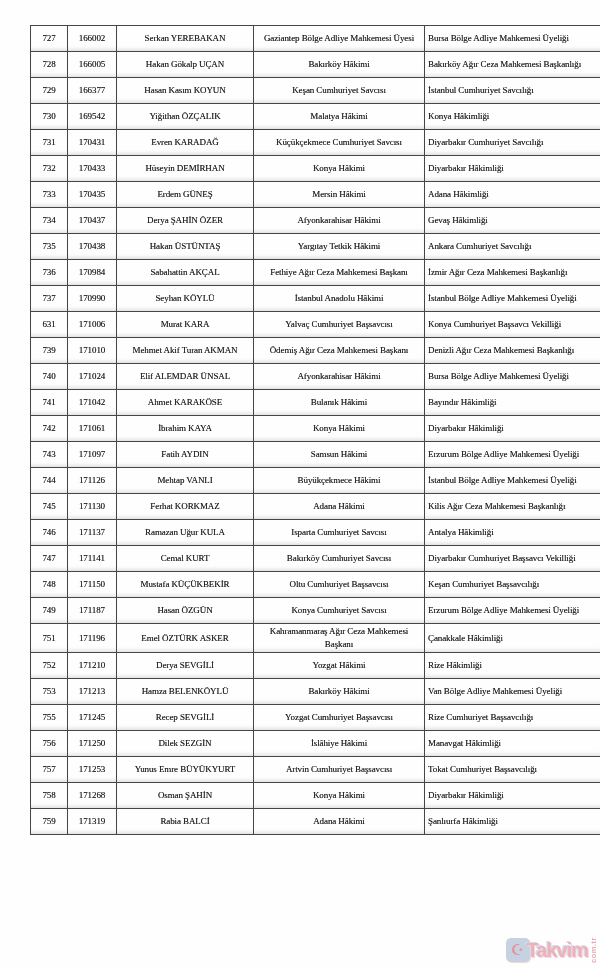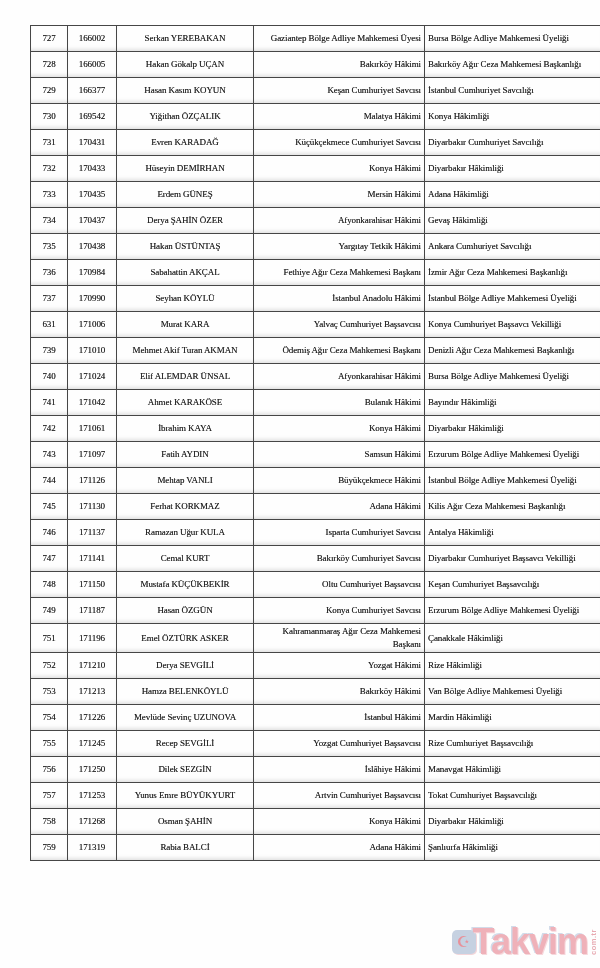--- a/index.html
+++ b/index.html
@@ -34,21 +34,21 @@
     color: #1e1e1e;
     text-shadow: 0 0 0.5px rgba(40,40,40,0.65);
     vertical-align: middle;
     white-space: pre;
     
     box-shadow: inset 0 -4px 4px -3px rgba(110,110,110,0.28);
   }
   td.c-no    { width: 30px;  text-align: center; }
   td.c-reg   { width: 42px;  text-align: center; }
   td.c-name  { width: 130px; text-align: center; }
-  td.c-cur   { width: 164px; text-align: right; margin-left: 32px; }
+  td.c-cur   { width: 164px; text-align: center; margin-left: 32px; }
   td.c-new   { width: 170px; text-align: left; }
 
   
   .watermark {
     position: absolute;
     right: 2px;
     bottom: 5px;
     display: flex;
     align-items: center;
     opacity: 0.78;
@@ -65,21 +65,21 @@
   }
   .wm-crescent {
     color: #e2737f;
     font-size: 15px;
     line-height: 15px;
     font-family: "DejaVu Sans", sans-serif;
   }
   .wm-word {
     font-family: "Liberation Sans", sans-serif;
     font-weight: bold;
-    font-size: 36px;
+    font-size: 20px;
     letter-spacing: -1px;
     color: #ec9ca6;
     text-shadow: -1.5px -1.5px 0 #c6d2e4, 1px 1px 0 #f5cdd2;
     margin-left: -3px;
     text-align: center;
   }
   .wm-tld {
     writing-mode: vertical-rl;
     transform: rotate(180deg);
     font-family: "Liberation Sans", sans-serif;
@@ -274,27 +274,20 @@
           <td class="c-new">Rize Hâkimliği</td>
         </tr>
         <tr>
           <td class="c-no">753</td>
           <td class="c-reg">171213</td>
           <td class="c-name">Hamza BELENKÖYLÜ</td>
           <td class="c-cur">Bakırköy Hâkimi</td>
           <td class="c-new">Van Bölge Adliye Mahkemesi Üyeliği</td>
         </tr>
         <tr>
-          <td class="c-no">754</td>
-          <td class="c-reg">171226</td>
-          <td class="c-name">Mevlüde Sevinç UZUNOVA</td>
-          <td class="c-cur">İstanbul Hâkimi</td>
-          <td class="c-new">Mardin Hâkimliği</td>
-        </tr>
-        <tr>
           <td class="c-no">755</td>
           <td class="c-reg">171245</td>
           <td class="c-name">Recep SEVGİLİ</td>
           <td class="c-cur">Yozgat Cumhuriyet Başsavcısı</td>
           <td class="c-new">Rize Cumhuriyet Başsavcılığı</td>
         </tr>
         <tr>
           <td class="c-no">756</td>
           <td class="c-reg">171250</td>
           <td class="c-name">Dilek SEZGİN</td>

